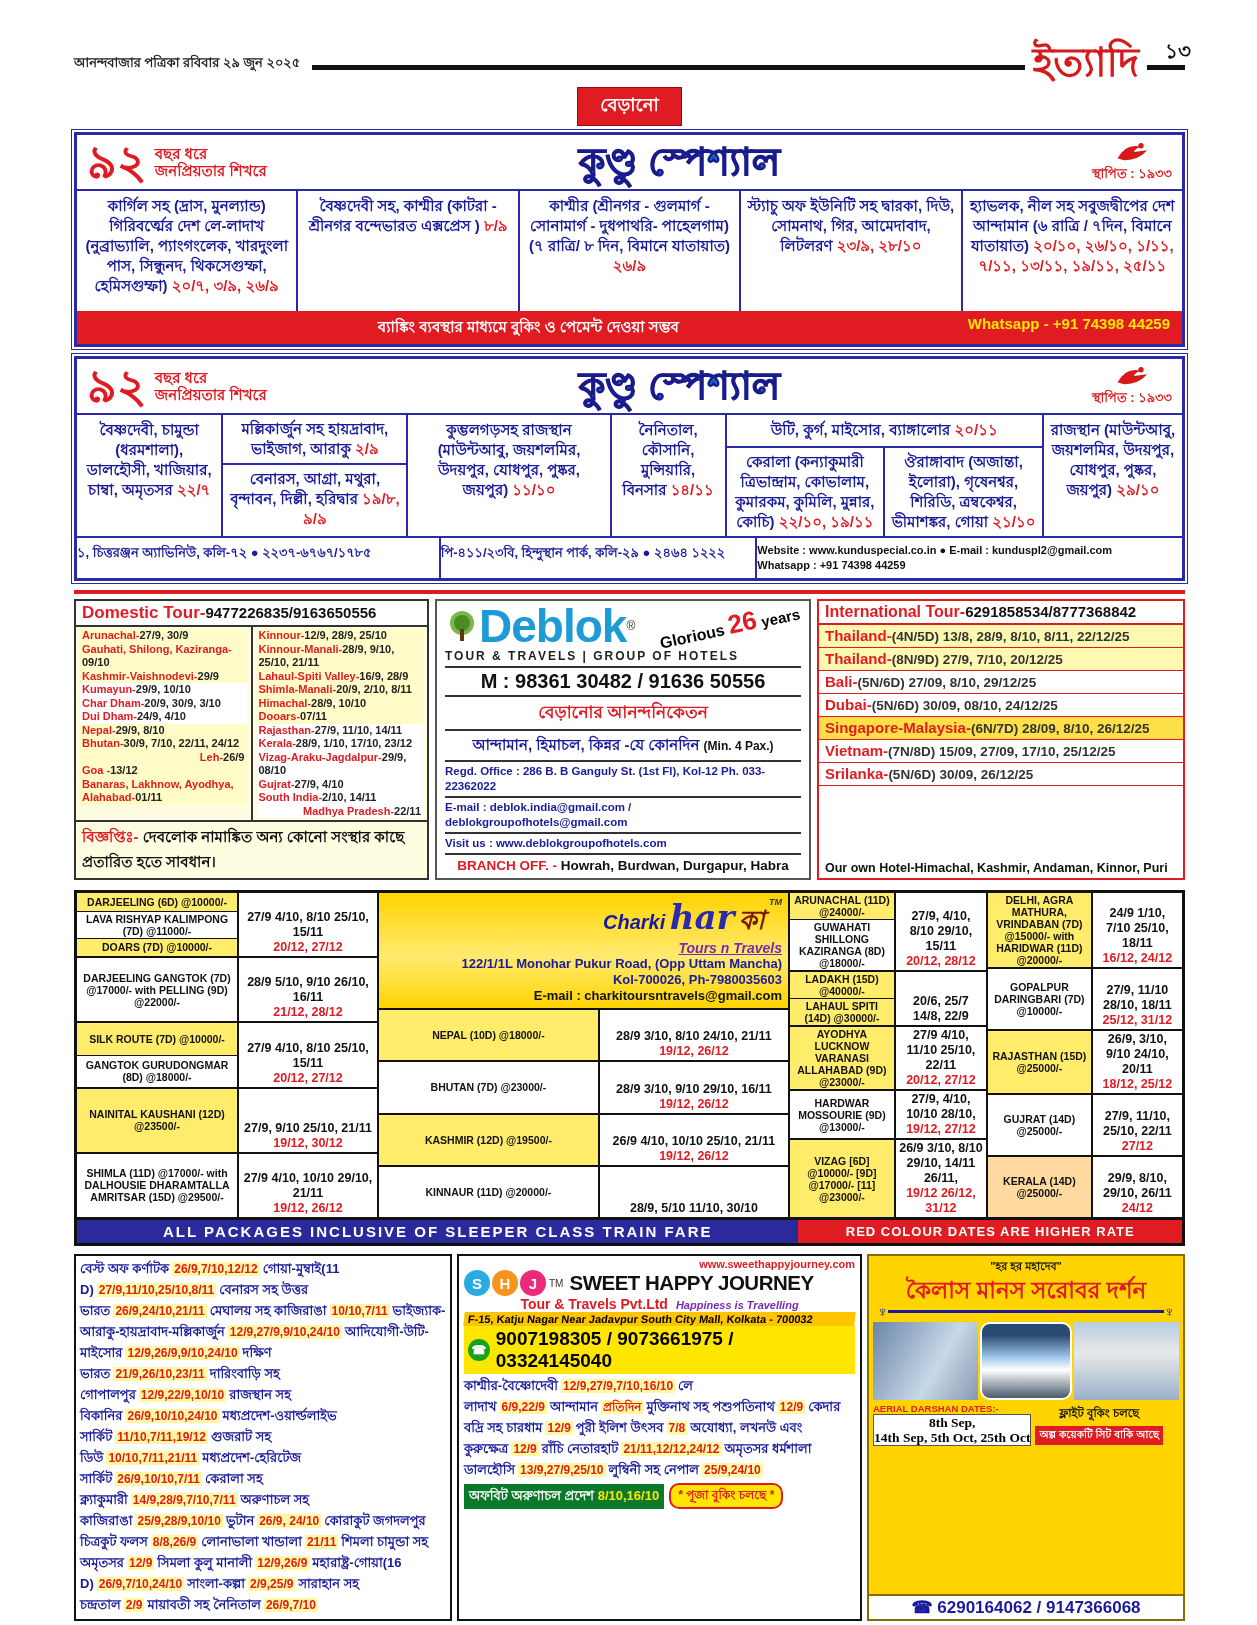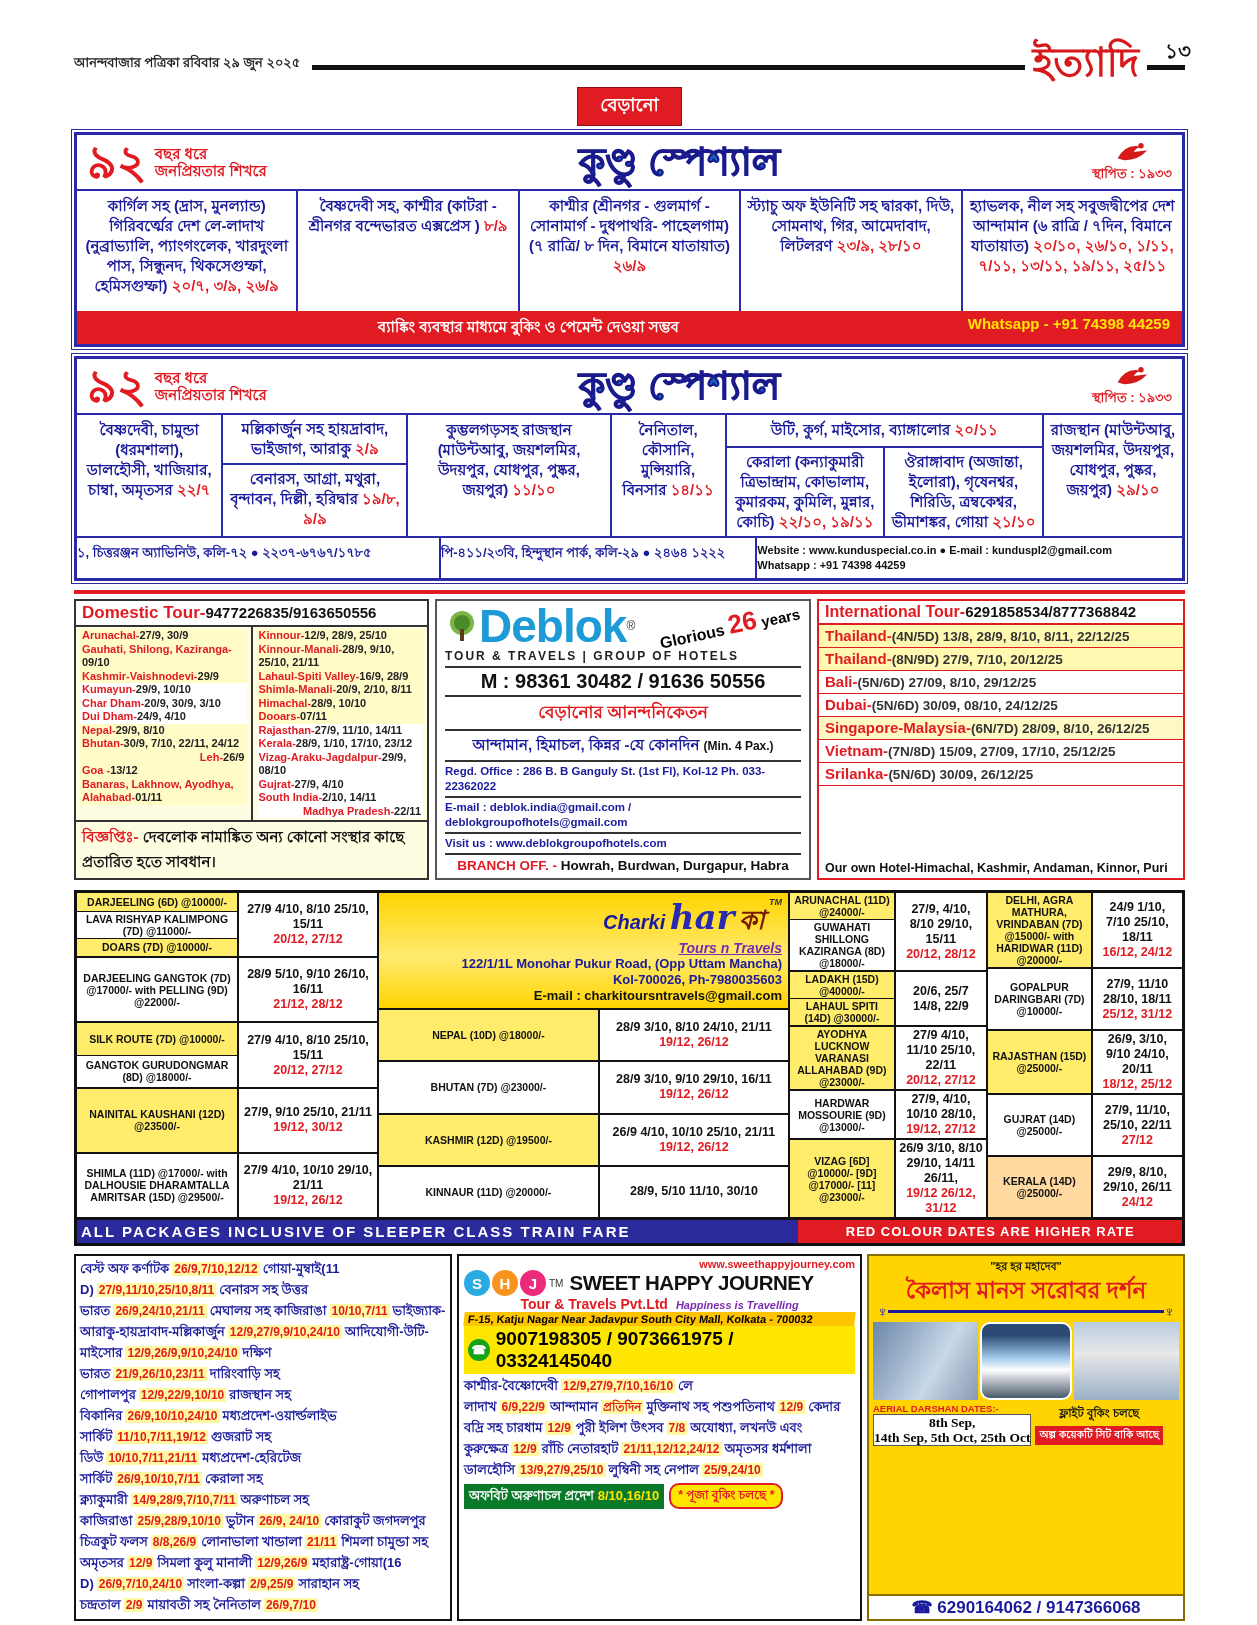--- a/index.html
+++ b/index.html
@@ -87,33 +87,33 @@
 .c-zone+.c-zone{border-left:2px solid #111}
 .zl{flex:0 0 300px}
 .zc{flex:1}
 .za{flex:0 0 198px}
 .zb{flex:0 0 196px}
 .citem{display:flex;border-bottom:2px solid #111;flex:1}
 .citem:last-child{border-bottom:none}
 .clabels{flex:0 0 54%;display:flex;flex-direction:column;border-right:2px solid #111}
 .clab{flex:1;padding:1px 3px;font-size:10.5px;line-height:12px;font-weight:bold;color:#111;display:flex;align-items:center;justify-content:center;text-align:center}
 .clab+.clab{border-top:1px solid #111}
-.cdates{flex:1;padding:1px 3px;text-align:center;font-size:12.5px;line-height:15px;font-weight:bold;display:flex;flex-direction:column;justify-content:center}
+.cdates{flex:1;padding:1px 3px;text-align:center;font-size:12.5px;line-height:15px;font-weight:bold;display:flex;flex-direction:column;justify-content:flex-end}
 .cd{color:#111}.cr{color:#e11b22}
 .c-logo{background:linear-gradient(#ffd400,#ffea70 55%,#ffd400);padding:4px 6px;text-align:right;border-bottom:2px solid #111}
 .c-logorow{font-weight:bold;font-style:italic}
 .c-pre{color:#1a1a9c;font-size:20px}
 .c-script{color:#2a2ab0;font-size:34px;font-family:"DejaVu Serif",serif}
 .c-bn{color:#7a1a00;font-size:26px}
 .c-tm{font-size:9px;vertical-align:top;color:#333}
 .c-sub{color:#7a2ab0;font-size:14px;font-style:italic;font-weight:bold;text-decoration:underline;margin-top:-4px}
 .c-addr{color:#1a1a9c;font-weight:bold;font-size:13px;line-height:16px}
 .c-mail{color:#111}
 .c-bars{display:flex;border-top:3px solid #111}
-.cbar-l{flex:1.9;background:#2a2a9c;color:#fff;font-weight:bold;font-size:15px;letter-spacing:2px;padding:3px 4px}
+.cbar-l{flex:1.9;background:#2a2a9c;color:#fff;font-weight:bold;font-size:15px;letter-spacing:2px;text-align:center;padding:3px 4px}
 .cbar-r{flex:1;background:#e11b22;color:#fff;font-weight:bold;font-size:13px;letter-spacing:1px;text-align:center;padding:4px 4px}
 
 .shjband{display:flex;gap:5px;margin-bottom:0}
 .s-left{flex:0 0 378px;border:2px solid #111;padding:3px 4px;background:#fff}
 .spair{display:inline}
 .slabel{color:#1a1a9c;font-weight:bold;font-size:13px}
 .sdates{color:#e11b22;font-weight:bold;font-size:12px;background:#fff9a0;padding:0 2px;margin:0 3px}
 .s-mid{flex:1;border:2px solid #111;background:#fff;padding:2px 5px}
 .s-web{text-align:right;color:#e11b22;font-weight:bold;font-size:11px}
 .s-logorow{display:flex;align-items:center;gap:3px}
@@ -304,21 +304,21 @@
       <div class="d-lines">Visit us : www.deblokgroupofhotels.com</div>
       <div class="d-branch"><span class="bl">BRANCH OFF. -</span> <span>Howrah, Burdwan, Durgapur, Habra</span></div>
     </div>
     <div class="dpanel d-right">
       <div class="i-title"><span>International Tour-</span><span class="ph">6291858534/8777368842</span></div>
       <div>
           <div class="irow" style="background: rgb(255, 248, 176);"><span class="iname">Thailand-</span><span class="iinfo">(4N/5D) 13/8, 28/9, 8/10, 8/11, 22/12/25</span></div>
           <div class="irow" style="background: rgb(255, 248, 176);"><span class="iname">Thailand-</span><span class="iinfo">(8N/9D) 27/9, 7/10, 20/12/25</span></div>
           <div class="irow" style="background: rgb(255, 255, 255);"><span class="iname">Bali-</span><span class="iinfo">(5N/6D) 27/09, 8/10, 29/12/25</span></div>
           <div class="irow" style="background: rgb(255, 255, 255);"><span class="iname">Dubai-</span><span class="iinfo">(5N/6D) 30/09, 08/10, 24/12/25</span></div>
-          <div class="irow" style="background: #fef9c3;"><span class="iname">Singapore-Malaysia-</span><span class="iinfo">(6N/7D) 28/09, 8/10, 26/12/25</span></div>
+          <div class="irow" style="background: #fde047;"><span class="iname">Singapore-Malaysia-</span><span class="iinfo">(6N/7D) 28/09, 8/10, 26/12/25</span></div>
           <div class="irow" style="background: rgb(255, 255, 255);"><span class="iname">Vietnam-</span><span class="iinfo">(7N/8D) 15/09, 27/09, 17/10, 25/12/25</span></div>
           <div class="irow" style="background: rgb(255, 255, 255);"><span class="iname">Srilanka-</span><span class="iinfo">(5N/6D) 30/09, 26/12/25</span></div>
         </div>
       <div class="i-hotel">Our own Hotel-Himachal, Kashmir, Andaman, Kinnor, Puri</div>
     </div>
   </div>
 
   <div class="charki">
     <div class="c-zones">
       <div class="c-zone zl">

